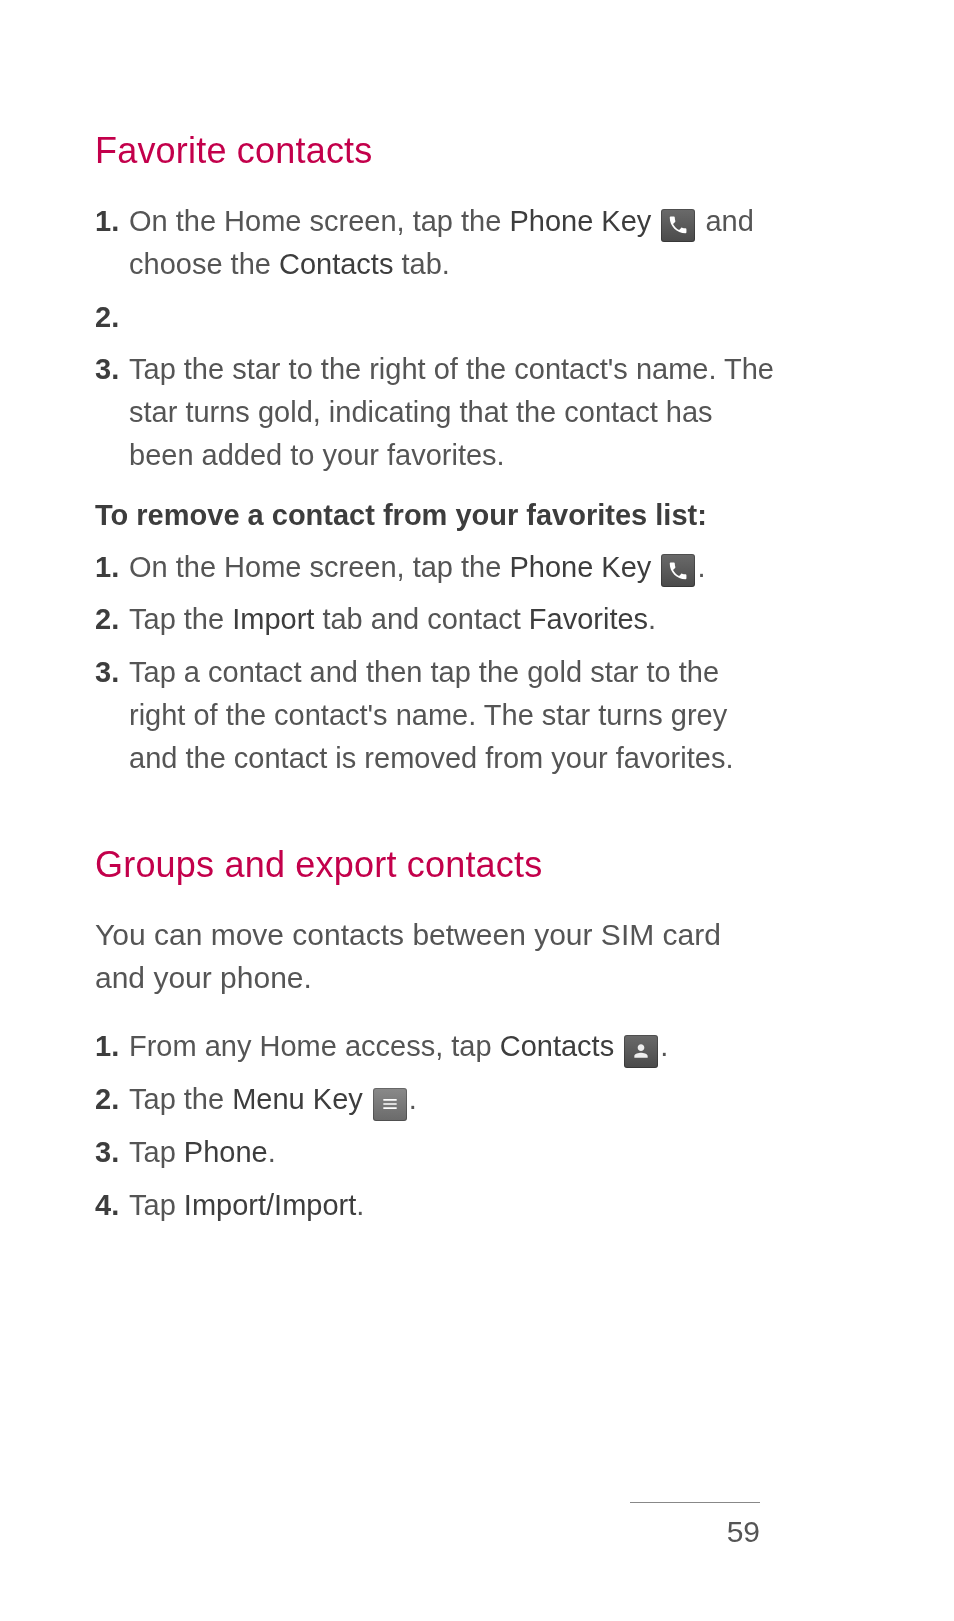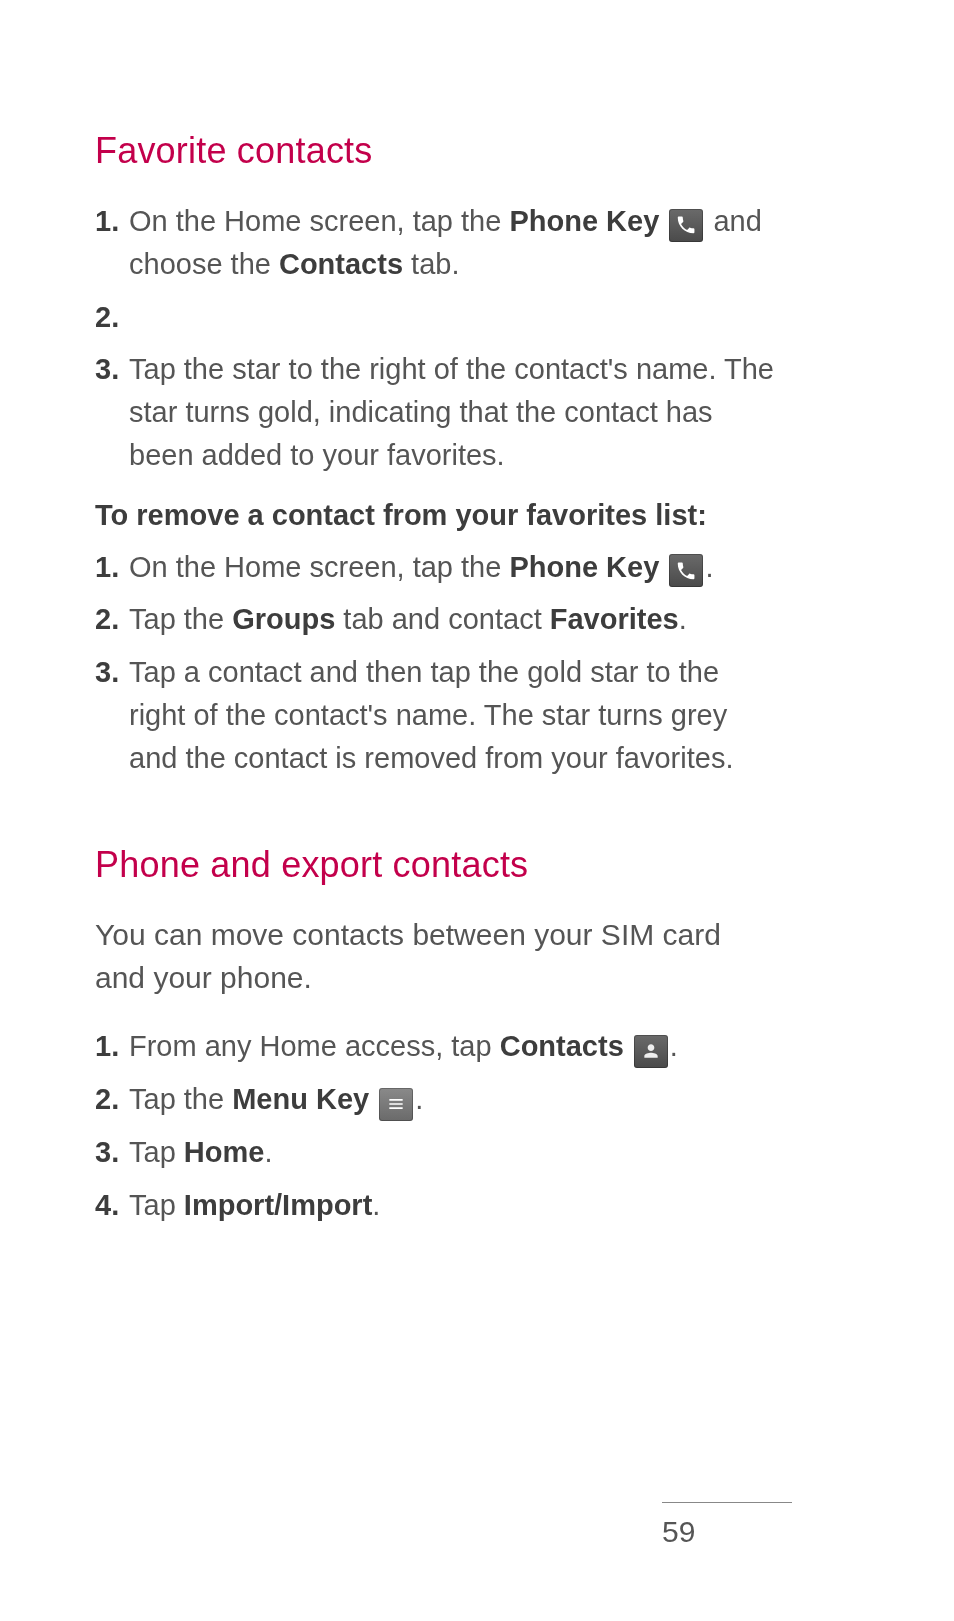--- a/index.html
+++ b/index.html
@@ -59,40 +59,41 @@
     min-width: 28px;
     line-height: 1.45;
   }
   ol.steps .body {
     font-size: 29px;
     font-weight: 300;
     color: #555;
     line-height: 1.48;
   }
   .body b, .body strong {
-    font-weight: 700;
+    font-weight: 400;
     color: #3d3d3d;
   }
   .icon-box {
     display: inline-flex;
     vertical-align: -5px;
     width: 34px;
     height: 33px;
     border-radius: 3px;
     background: linear-gradient(#6a6a6a, #4a4a4a);
     align-items: center;
     justify-content: center;
     margin: 0 2px;
     box-shadow: inset 0 0 0 1px rgba(0,0,0,0.25);
   }
   .icon-box svg { display:block; }
   .footer {
     position: absolute;
-    right: 76px;
+    right: 108px;
     bottom: 72px;
+    text-align: right;
   }
   .footer .rule {
     width: 130px;
     border-top: 1px solid #888;
     margin-bottom: 12px;
     margin-left: auto;
   }
   .footer .pn {
     font-size: 30px;
     font-weight: 300;
@@ -136,30 +137,30 @@
         <span class="icon-box">
           <svg width="22" height="22" viewBox="0 0 24 24">
               <path fill="#fff" d="M6.6 10.8c1.4 2.8 3.8 5.2 6.6 6.6l2.2-2.2c.3-.3.7-.4 1.1-.3 1.2.4 2.4.6 3.7.6.6 0 1 .4 1 1v3.5c0 .6-.4 1-1 1C10.6 21 3 13.4 3 3.8c0-.6.4-1 1-1h3.5c.6 0 1 .4 1 1 0 1.3.2 2.5.6 3.7.1.4 0 .8-.3 1.1l-2.2 2.2z"></path>
             </svg>
         </span><span>.</span>
       </span>
     </li>
     <li>
       <span class="num">2.</span>
       <span class="body">
-        <span>Tap the </span><b>Groups</b><span> tab and contact </span><b>Favorites</b><span>.</span>
+        <span>Tap the </span><b>Import</b><span> tab and contact </span><b>Favorites</b><span>.</span>
       </span>
     </li>
     <li>
       <span class="num">3.</span>
       <span class="body">Tap a contact and then tap the gold star to the right of the contact's name. The star turns grey and the contact is removed from your favorites.</span>
     </li>
   </ol>
 
-  <h2 class="section mt">Phone and export contacts</h2>
+  <h2 class="section mt">Groups and export contacts</h2>
   <p class="intro">You can move contacts between your SIM card and your phone.</p>
 
   <ol class="steps">
     <li>
       <span class="num">1.</span>
       <span class="body">
         <span>From any Home access, tap </span><b>Contacts</b>
         <span class="icon-box">
           <svg width="20" height="20" viewBox="0 0 24 24">
               <path fill="#eee" d="M12 12c2.2 0 4-1.8 4-4s-1.8-4-4-4-4 1.8-4 4 1.8 4 4 4zm0 2c-2.7 0-8 1.3-8 4v2h16v-2c0-2.7-5.3-4-8-4z"></path>
@@ -174,21 +175,21 @@
         <span class="icon-box" style="background:linear-gradient(#8a8a8a,#6a6a6a)">
           <svg width="20" height="20" viewBox="0 0 24 24">
               <path fill="#fff" d="M4 6h16v2H4zM4 11h16v2H4zM4 16h16v2H4z"></path>
             </svg>
         </span><span>.</span>
       </span>
     </li>
     <li>
       <span class="num">3.</span>
       <span class="body">
-        <span>Tap </span><b>Home</b><span>.</span>
+        <span>Tap </span><b>Phone</b><span>.</span>
       </span>
     </li>
     <li>
       <span class="num">4.</span>
       <span class="body">
         <span>Tap </span><b>Import/Import</b><span>.</span>
       </span>
     </li>
   </ol>
 

